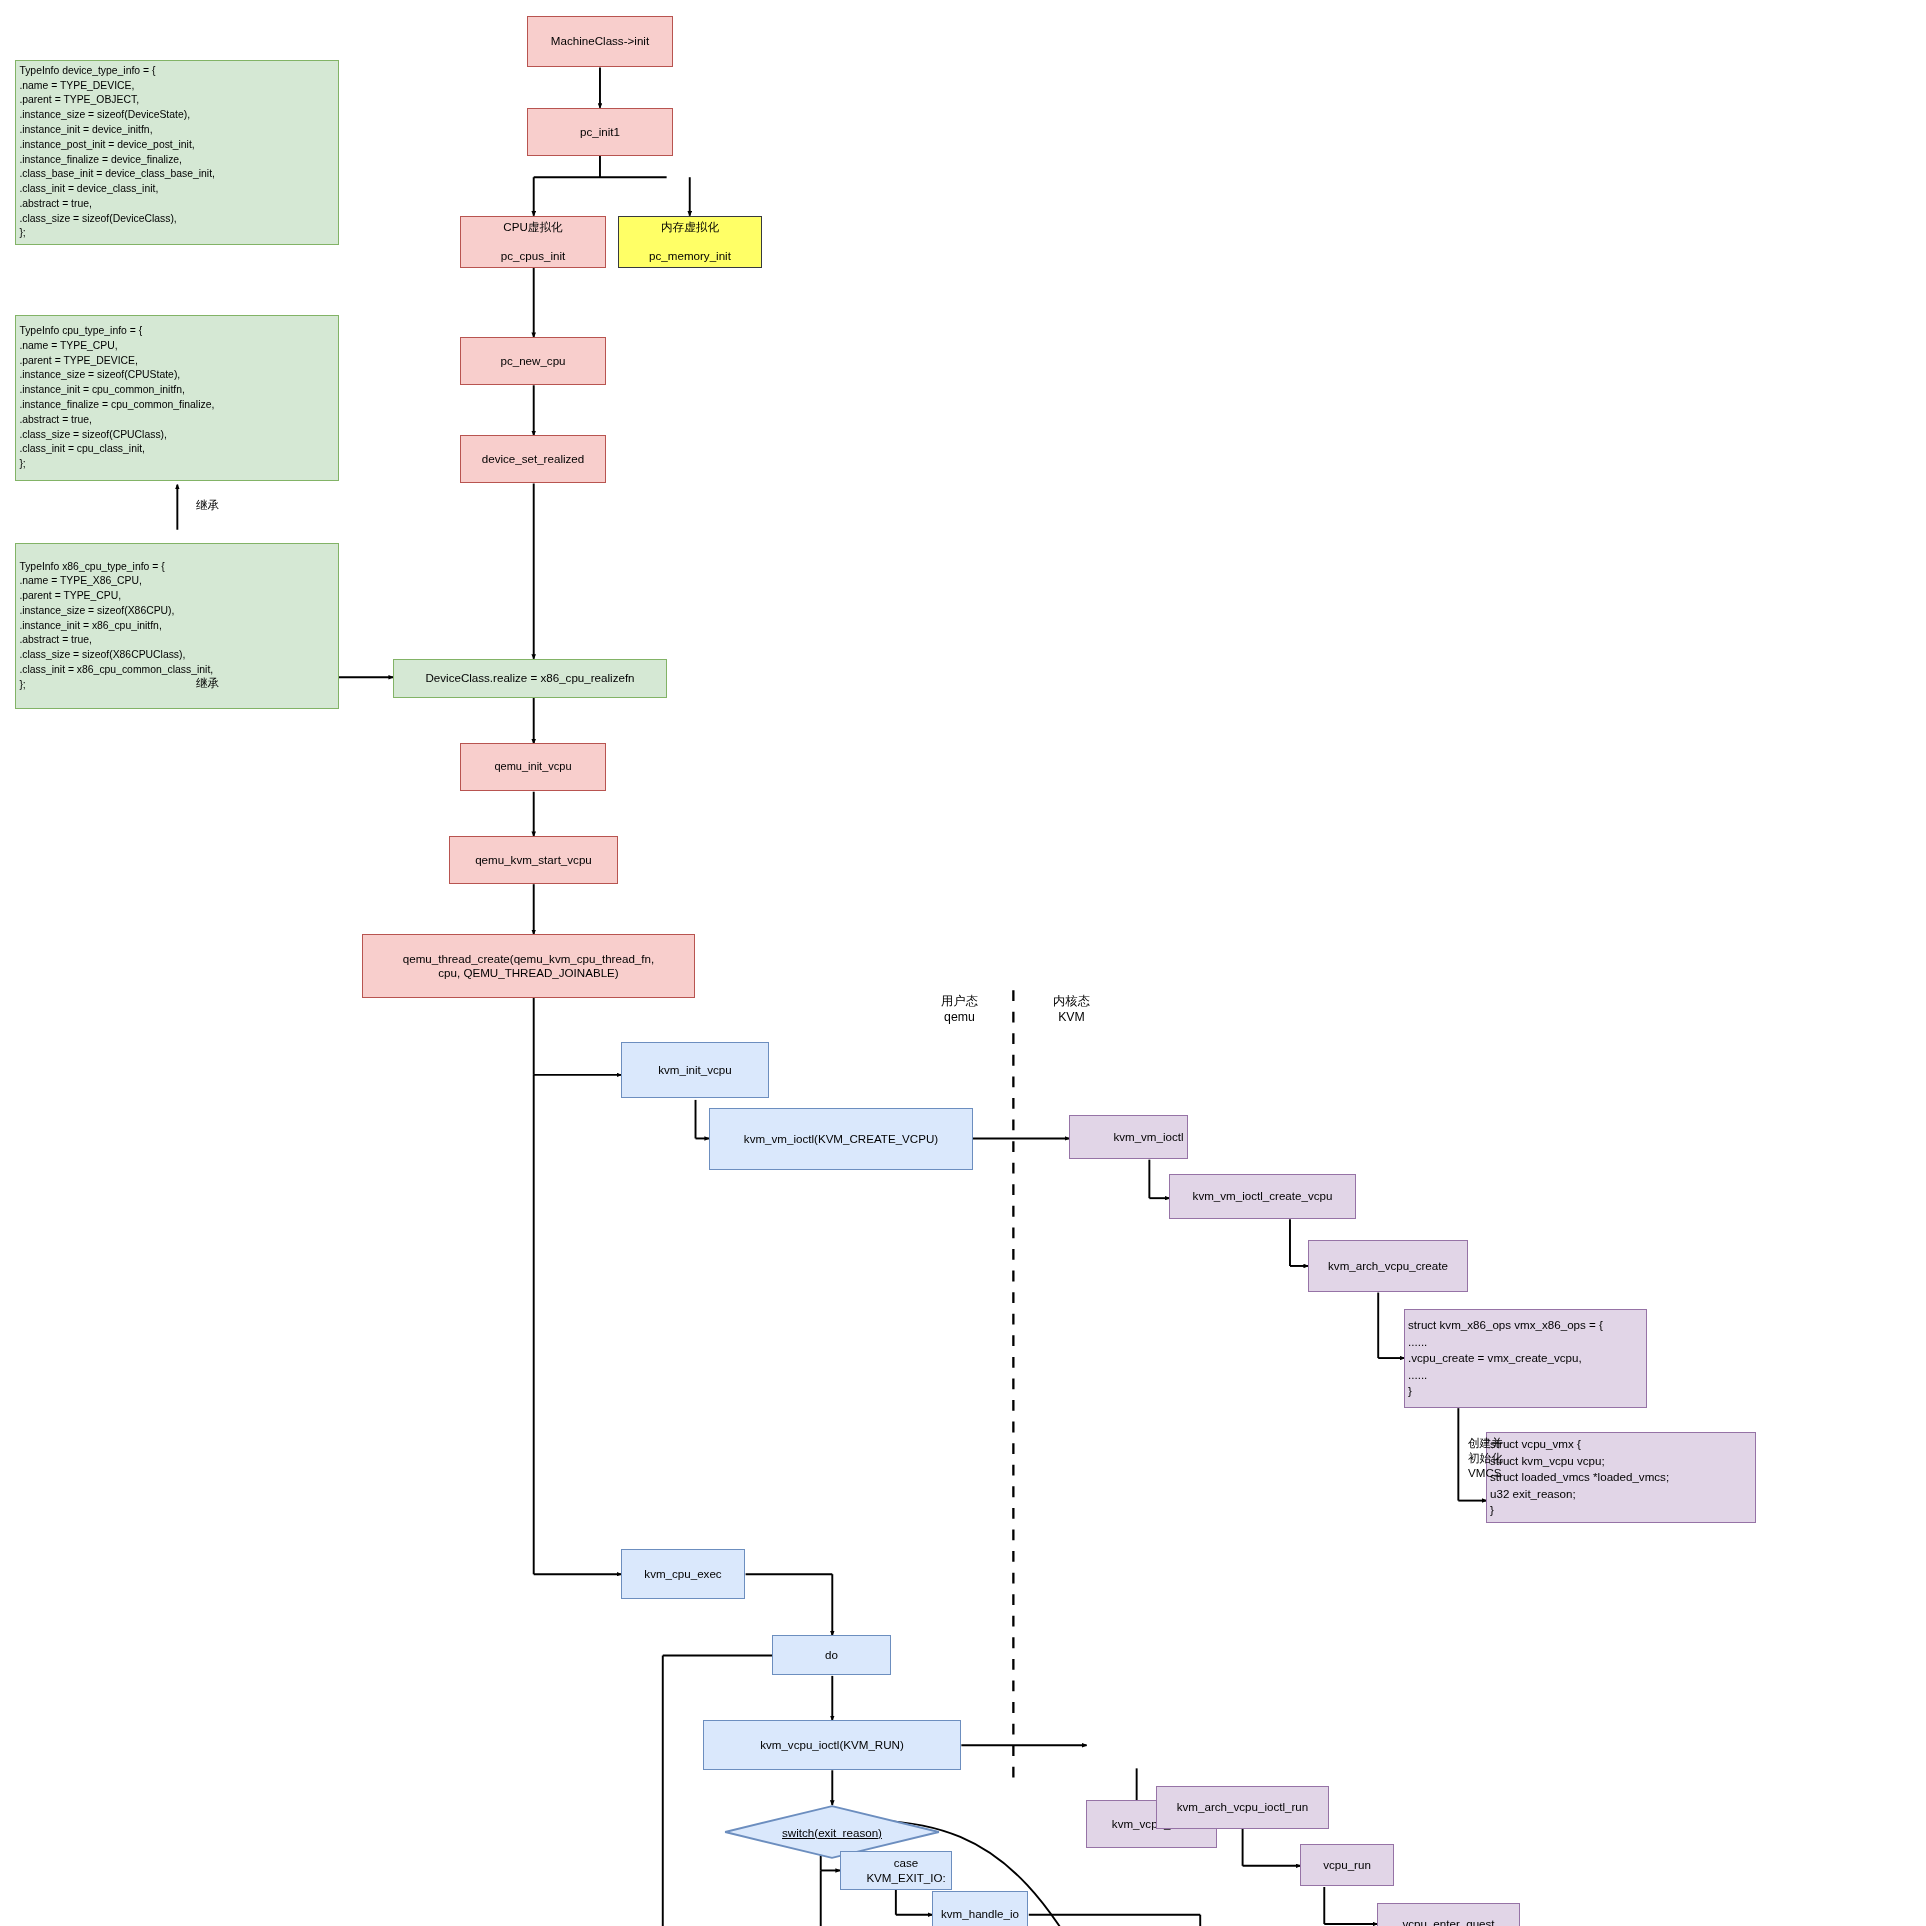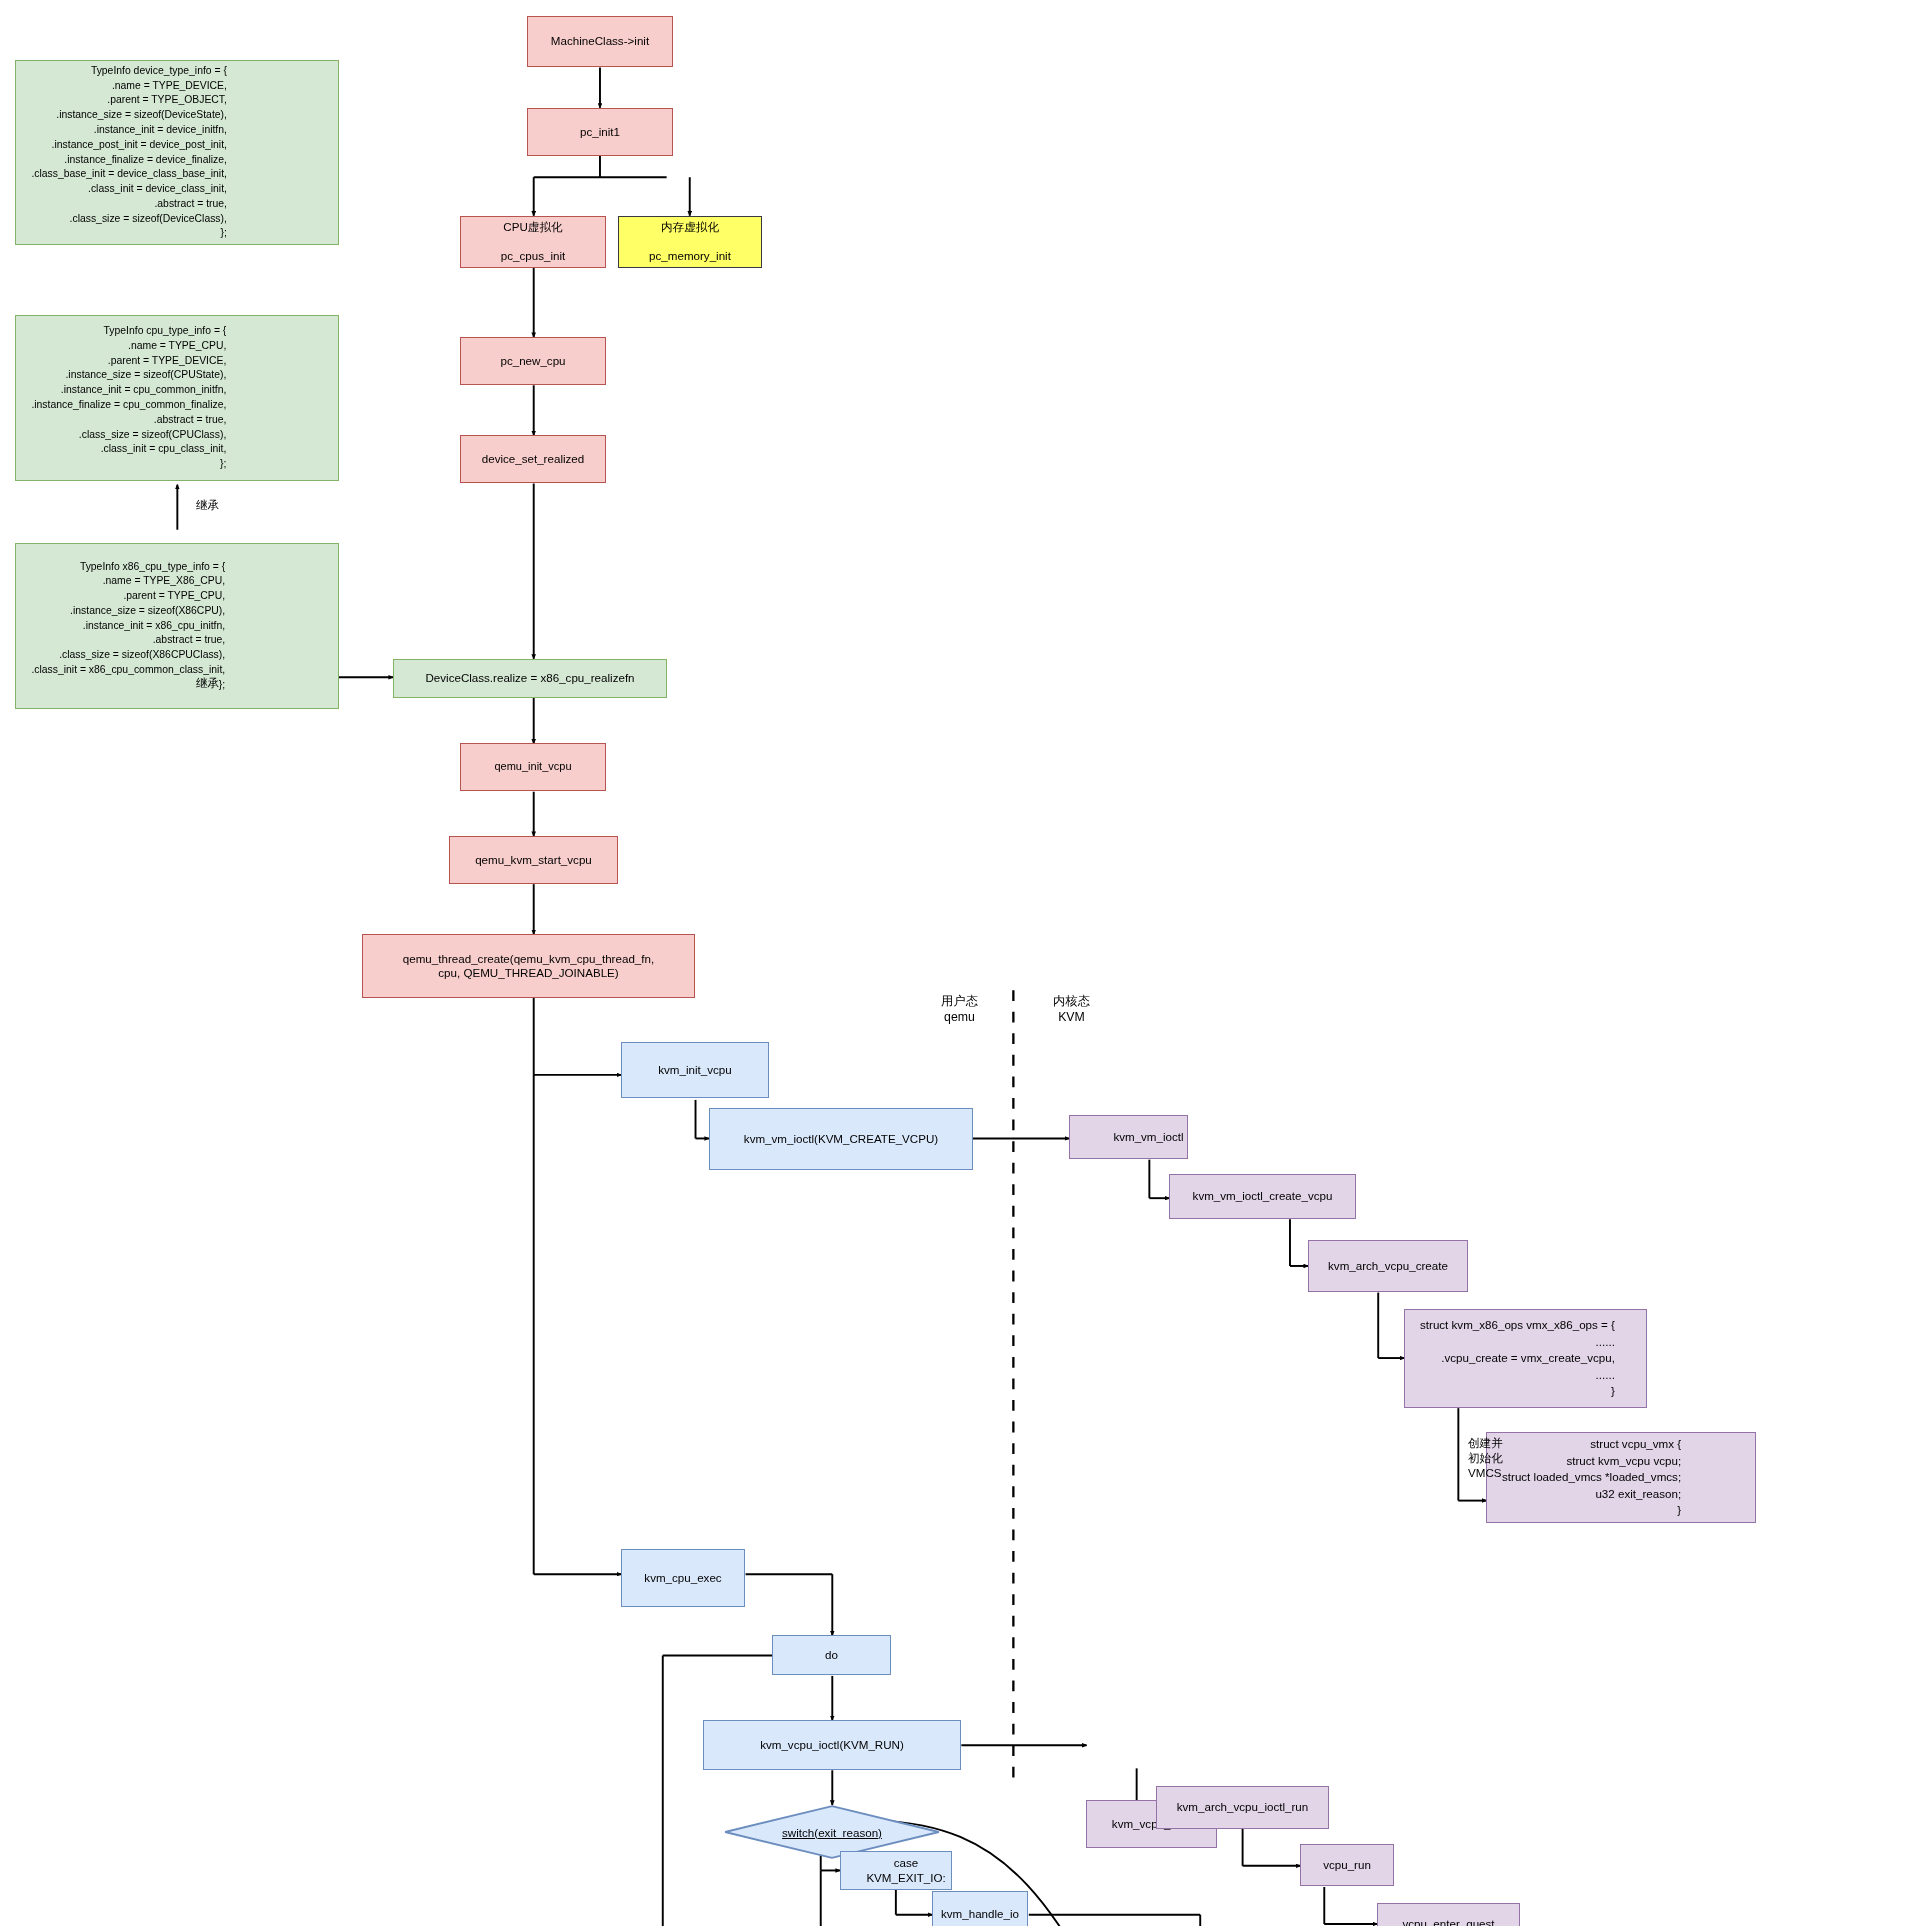--- a/index.html
+++ b/index.html
@@ -52,22 +52,22 @@
   .blue {
     background: #dae8fc;
     border: 1.2px solid #6c8ebf;
   }
   .purple {
     background: #e1d5e7;
     border: 1.2px solid #9673a6;
   }
   .code {
     justify-content: flex-start;
-    text-align: right;
-    padding: 7px 15px;
+    text-align: left;
+    padding: 7px 3px;
     line-height: 1.42;
   }
   .diamond {
     position: absolute;
     box-sizing: border-box;
     display: flex;
     align-items: center;
     justify-content: center;
   }
   .diamond .dshape {
@@ -293,21 +293,21 @@
 
   <div class="lane-label" style="left:917px; top:994px; width:85px; font-size:12.3px;">用户态
 qemu</div>
   <div class="lane-label" style="left:1029px; top:994px; width:85px; font-size:12.3px;">内核态
 KVM</div>
 
   <div class="node blue" style="left:621px; top:1042px; width:148px; height:56px; font-size:11.6px;">kvm_init_vcpu</div>
 
   <div class="node blue" style="left:709px; top:1108px; width:264px; height:62px; font-size:11.6px;">kvm_vm_ioctl(KVM_CREATE_VCPU)</div>
 
-  <div class="node blue" style="left:621px; top:1549px; width:124px; height:58px; font-size:11.6px;">kvm_cpu_exec</div>
+  <div class="node blue" style="left:621px; top:1549px; width:124px; height:50px; font-size:11.6px;">kvm_cpu_exec</div>
 
   <div class="node blue" style="left:772px; top:1635px; width:119px; height:40px; font-size:11.6px;">do</div>
 
   <div class="node blue" style="left:703px; top:1720px; width:258px; height:50px; font-size:11.6px;">kvm_vcpu_ioctl(KVM_RUN)</div>
 
   <div class="diamond" style="left:724px; top:1805px; width:216px; height:54px;">
     <svg class="dshape" viewBox="0 0 560 140" preserveAspectRatio="none">
       <polygon points="280,3 557,70 280,137 3,70" fill="#dae8fc" stroke="#6c8ebf" stroke-width="5"></polygon>
     </svg>
     <div class="dlabel" style="font-size:11.6px;text-decoration:underline;">switch(exit_reason)</div>

